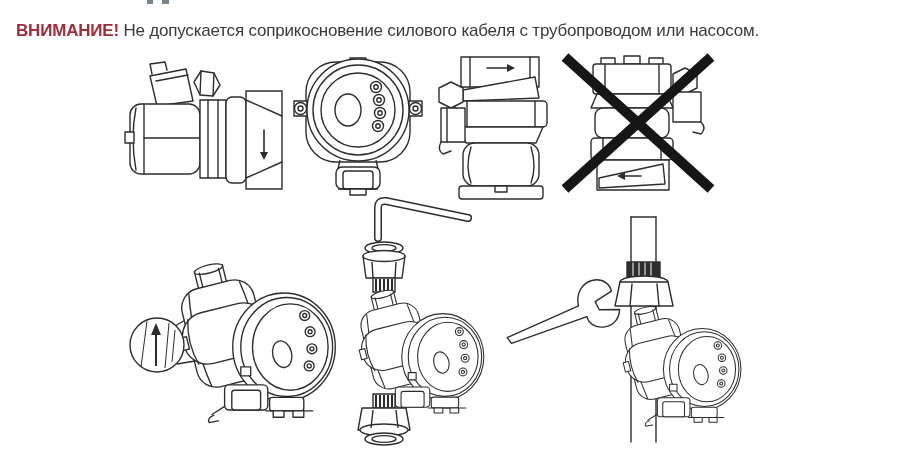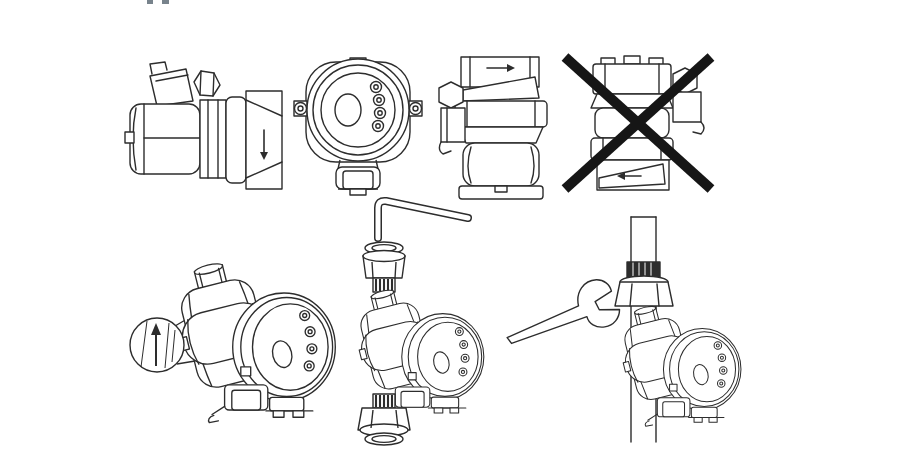--- a/index.html
+++ b/index.html
@@ -18,20 +18,23 @@
   .fig svg{display:block;width:100%;height:100%;}
 </style>
 </head>
 <body>
 
 <div id="canvas">
 
   <div class="artifact" style="left:147px;width:6px;"></div>
   <div class="artifact" style="left:162px;width:7px;"></div>
 
+  <div class="warning-line">
+    <span class="warning-label" style="color: rgb(164, 43, 56);">ВНИМАНИЕ!</span><span class="warning-text" style="color: rgb(58, 58, 59);"> Не допускается соприкосновение силового кабеля с трубопроводом или насосом.</span>
+  </div>
 
   <svg width="0" height="0" style="position:absolute" aria-hidden="true">
     <defs>
       <g id="pump-iso" fill="#ffffff" stroke="#2d2d2d" stroke-width="1.5" stroke-linejoin="round" stroke-linecap="round">
         <g transform="rotate(-14 75 75)">
           <rect x="58" y="0" width="32" height="20"></rect>
           <ellipse cx="74" cy="1" rx="16" ry="4.5"></ellipse>
           <line x1="63" y1="3" x2="63" y2="19"></line>
           <line x1="85" y1="3" x2="85" y2="19"></line>
           <rect x="34" y="19" width="82" height="112" rx="22"></rect>

